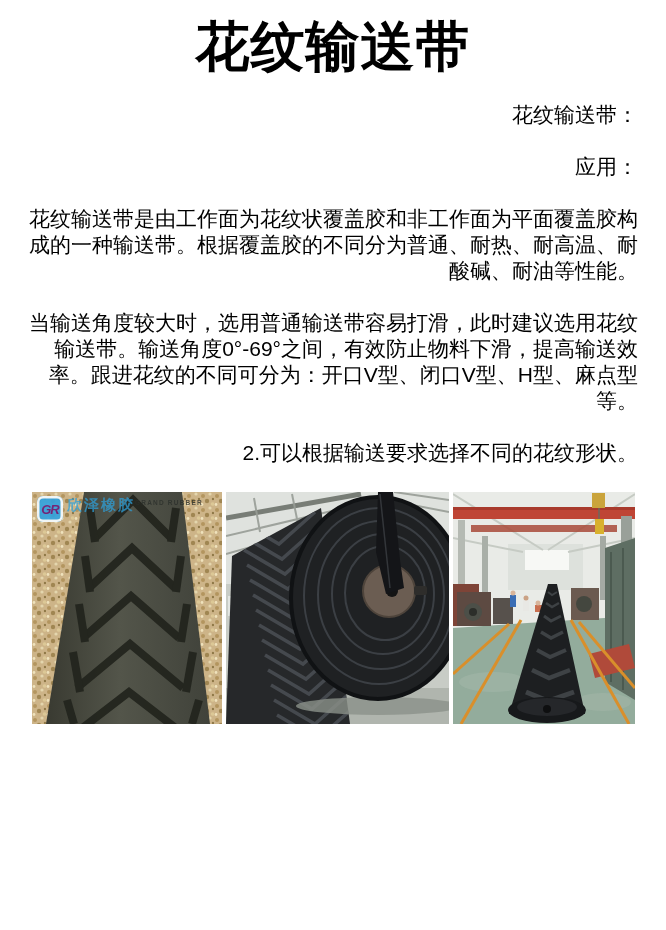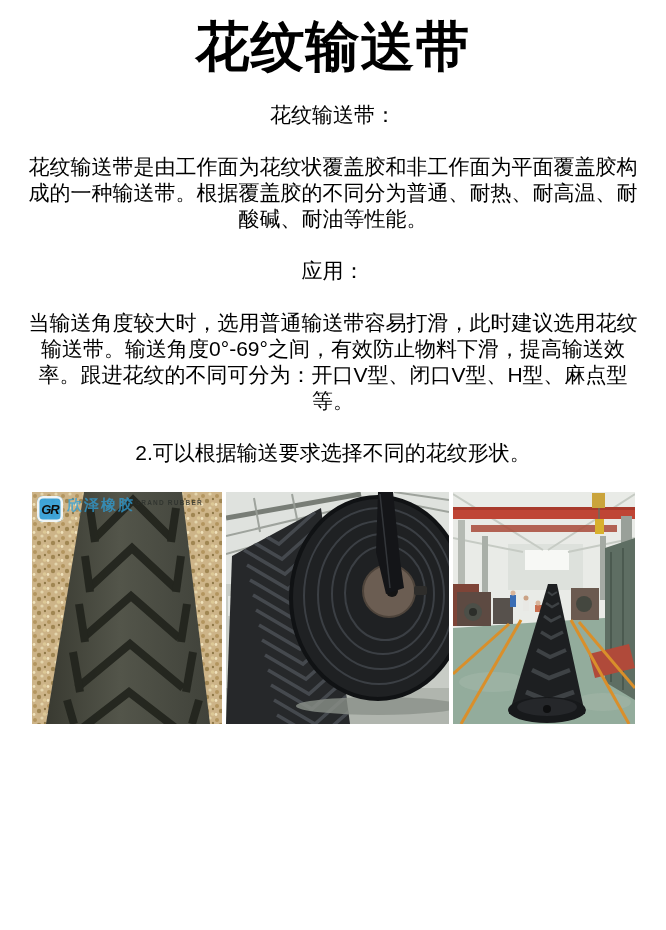--- a/index.html
+++ b/index.html
@@ -9,60 +9,60 @@
     font-family:"Liberation Sans","DejaVu Sans",sans-serif;
     overflow:hidden;
   }
   .article { padding:0 28px; }
   h1.page-title {
     font-size:54px; line-height:68px; font-weight:700; text-align:center;
     margin:12px 0 22px; letter-spacing:1px; color:#000;
   }
   .article p {
     font-size:21px; line-height:26px; margin:0 0 26px; color:#000;
-    text-align:center; word-break:normal;
+    text-align:right; word-break:normal;
   }
   .gallery {
     display:flex; gap:4px; padding:0 31px 0 32px; margin-top:0;
     align-items:flex-start;
   }
   .gallery figure { margin:0; position:relative; flex:none; }
   .gallery svg { display:block; }
   
   .watermark {
     position:absolute; top:4px; left:5px; display:flex; gap:4px;
     align-items:flex-start; opacity:.93;
   }
   .wm-badge {
     width:26px; height:26px; background:#35a3dd; border-radius:6px;
     display:flex; align-items:center; justify-content:center;
     box-shadow:inset 0 0 0 2.5px rgba(255,255,255,.95);
-    color:#000000; font-weight:700; font-style:italic; font-size:13px;
+    color:#701a75; font-weight:700; font-style:italic; font-size:13px;
     letter-spacing:-1px;
   }
   .wm-text { display:flex; flex-direction:row; padding-top:1px; }
   .wm-cn {
     color:#2f9fd8; font-size:15px; font-weight:700; letter-spacing:2px;
     line-height:15px; opacity:.8;
   }
   .wm-en {
     color:#2b2f2b; font-size:6.5px; font-weight:700; letter-spacing:1.2px;
     line-height:8px; margin-top:2px; opacity:.85;
   }
 </style>
 </head>
 <body>
 
 <main class="article">
   <h1 class="page-title">花纹输送带</h1>
 
   <p>花纹输送带：</p>
+  <p>应用：</p>
+
   <p>花纹输送带是由工作面为花纹状覆盖胶和非工作面为平面覆盖胶构成的一种输送带。根据覆盖胶的不同分为普通、耐热、耐高温、耐酸碱、耐油等性能。</p>
-
-  <p>应用：</p>
   <p>当输送角度较大时，选用普通输送带容易打滑，此时建议选用花纹输送带。输送角度0°-69°之间，有效防止物料下滑，提高输送效率。跟进花纹的不同可分为：开口V型、闭口V型、H型、麻点型等。</p>
 
   <p>2.可以根据输送要求选择不同的花纹形状。</p>
 </main>
 
 <div class="gallery">
 
   <figure>
     <svg width="190" height="232" viewBox="0 0 190 232">
       <defs>

